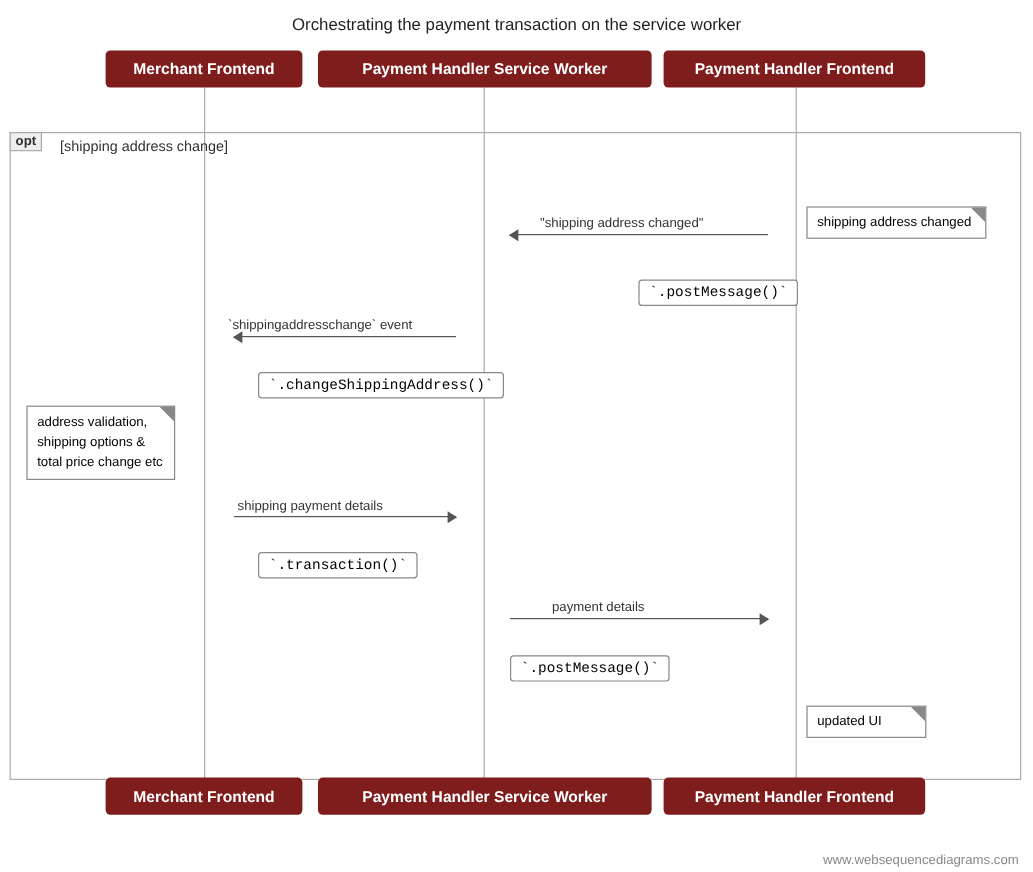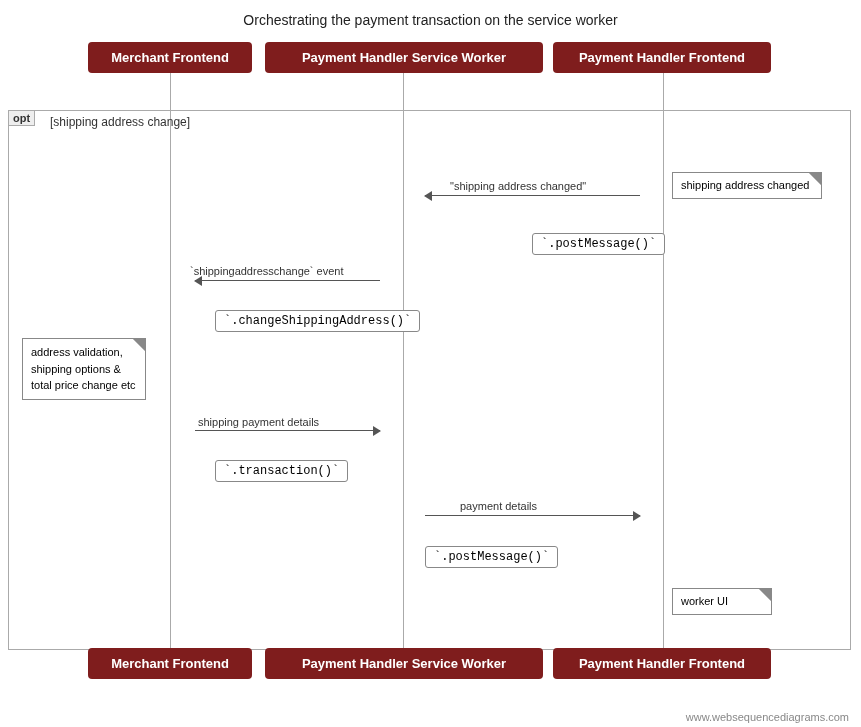--- a/index.html
+++ b/index.html
@@ -198,21 +198,21 @@
   <div class="arrow-label" style="left:198px; top:416px;">shipping payment details</div>
 
   <div class="code-box" style="left:215px; top:442px;">`.transaction()`</div>
 
   <div class="arrow" style="left:425px; top:515px; width:215px;"></div>
   <div class="arrow-label" style="left:460px; top:500px;">payment details</div>
 
   <div class="code-box" style="left:425px; top:528px;">`.postMessage()`</div>
 
   <div class="note-box folded" style="left:672px; top:588px; width:100px;">
-    <span>worker UI</span>
+    <span>updated UI</span>
   </div>
 
   <div class="actor-box" style="left:88px; top:648px; width:164px;">Merchant Frontend</div>
   <div class="actor-box" style="left:265px; top:648px; width:278px;">Payment Handler Service Worker</div>
   <div class="actor-box" style="left:553px; top:648px; width:218px;">Payment Handler Frontend</div>
 
   <div class="watermark">www.websequencediagrams.com</div>
 </div>
 
 </body></html>

